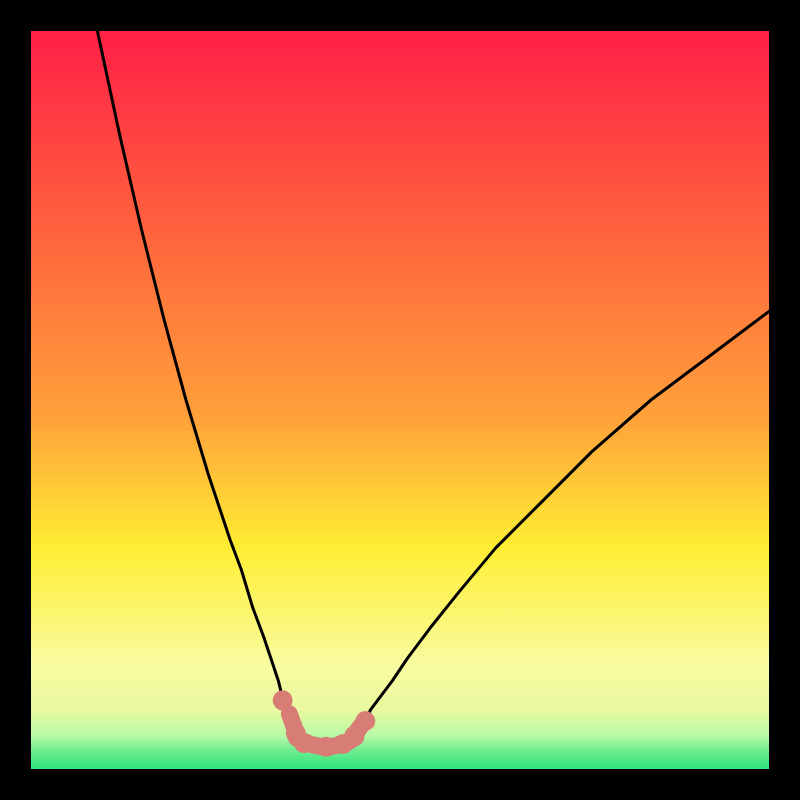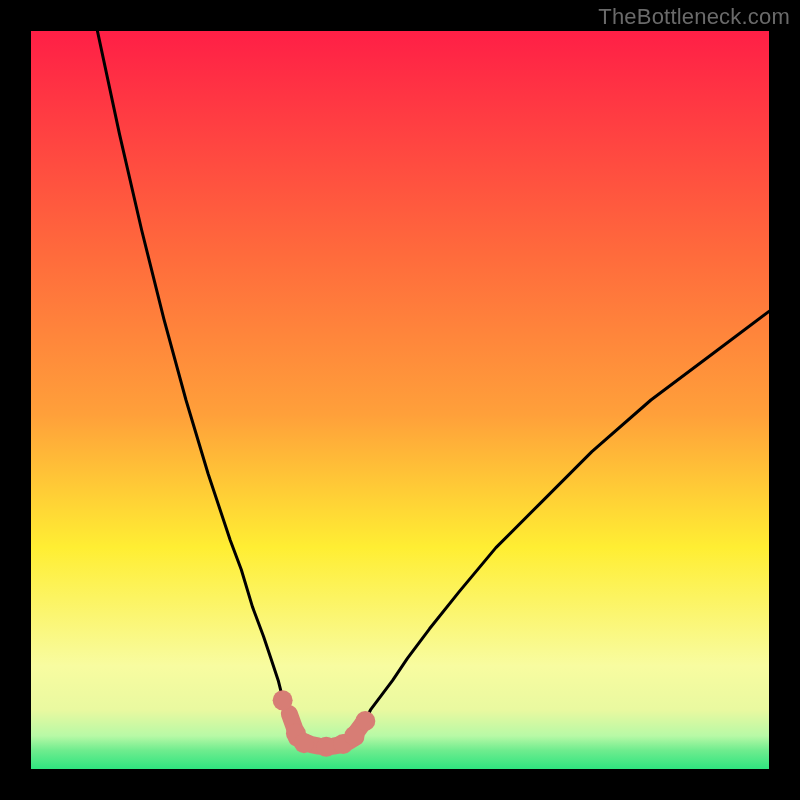--- a/index.html
+++ b/index.html
@@ -37,21 +37,20 @@
     height: 738px;
   }
   .plot svg {
     display: block;
   }
 </style>
 </head>
 <body>
 
 <div class="frame">
-  <div class="watermark">TheBottleneck.com</div>
   <div class="plot">
     <svg id="chart-svg" width="738" height="738" viewBox="0 0 738 738">
         <defs>
           <linearGradient id="bg-grad" x1="0" y1="0" x2="0" y2="1">
             <stop offset="0%" stop-color="#ff1f46"></stop>
             <stop offset="30%" stop-color="#ff6a3c"></stop>
             <stop offset="52%" stop-color="#ffa03a"></stop>
             <stop offset="70%" stop-color="#ffee33"></stop>
             <stop offset="86%" stop-color="#f8fca0"></stop>
             <stop offset="92%" stop-color="#e9f9a0"></stop>

